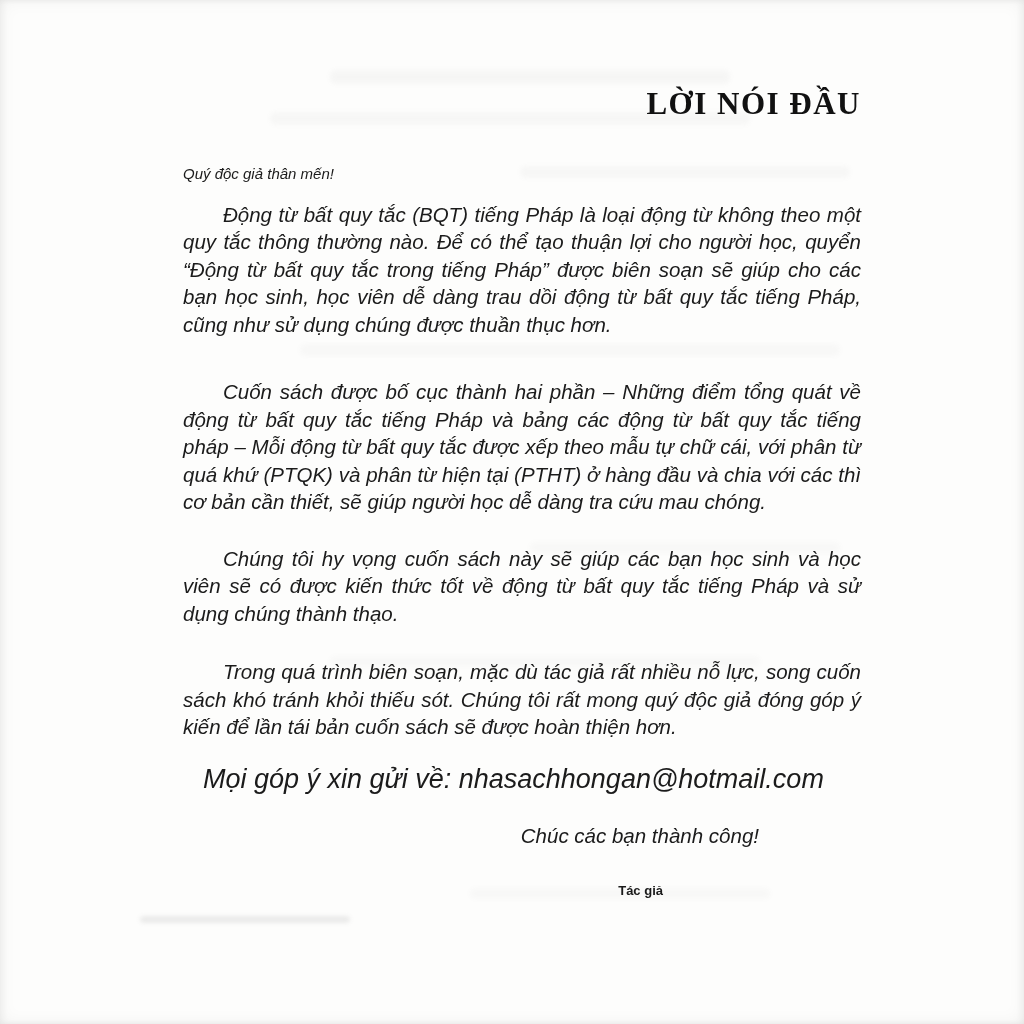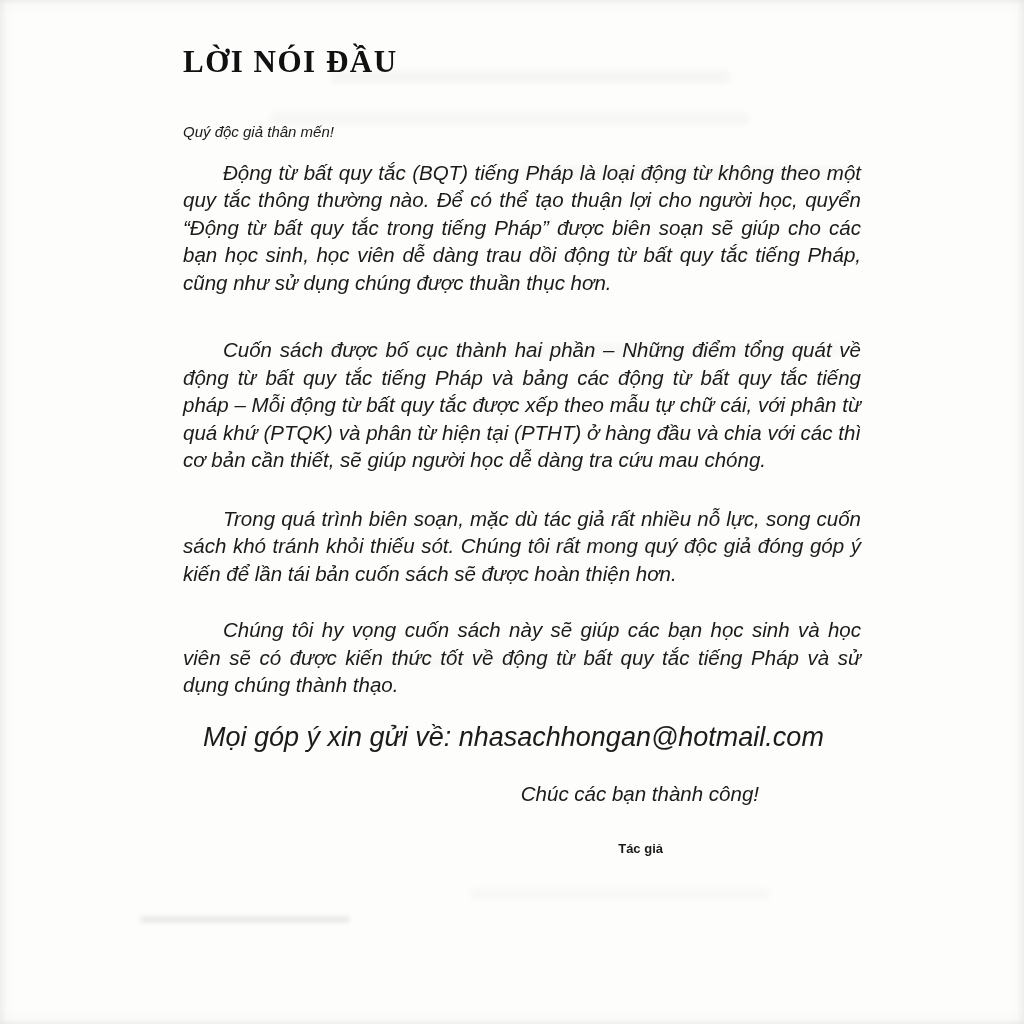--- a/index.html
+++ b/index.html
@@ -18,22 +18,22 @@
     color: #1b1b1b;
     font-family: "Liberation Sans", sans-serif;
   }
   .content {
     position: absolute;
     left: 183px;
     top: 0;
     width: 678px;
   }
   .title {
-    margin: 44px 0 0 0;
-    text-align: left;
+    margin: 86px 0 0 0;
+    text-align: right;
     font-family: "Liberation Serif", "DejaVu Serif", serif;
     font-weight: bold;
     font-style: normal;
     font-size: 31px;
     letter-spacing: 1.5px;
     color: #111;
   }
   .greeting {
     margin: 38px 0 0 0;
     font-style: italic;
@@ -122,23 +122,23 @@
   <div class="content">
 
     <h1 class="title">LỜI NÓI ĐẦU</h1>
 
     <p class="greeting">Quý độc giả thân mến!</p>
 
     <p class="para p1"><span>Động từ bất quy tắc (BQT) tiếng Pháp là loại động từ không theo một quy tắc thông thường nào. Để có thể tạo thuận lợi cho người học, quyển </span><span class="bold-seg">“Động từ bất quy tắc trong tiếng Pháp”</span><span> được biên soạn sẽ giúp cho các bạn học sinh, học viên dễ dàng trau dồi động từ bất quy tắc tiếng Pháp, cũng như sử dụng chúng được thuần thục hơn.</span></p>
 
     <p class="para p2"><span>Cuốn sách được bố cục thành hai phần – </span><span class="bold-seg">Những điểm tổng quát về động từ bất quy tắc tiếng Pháp</span><span> và </span><span class="bold-seg">bảng các động từ bất quy tắc tiếng pháp</span><span> – Mỗi động từ bất quy tắc được xếp theo mẫu tự chữ cái, với phân từ quá khứ (PTQK) và phân từ hiện tại (PTHT) ở hàng đầu và chia với các thì cơ bản cần thiết, sẽ giúp người học dễ dàng tra cứu mau chóng.</span></p>
 
+    <p class="para p3">Chúng tôi hy vọng cuốn sách này sẽ giúp các bạn học sinh và học viên sẽ có được kiến thức tốt về động từ bất quy tắc tiếng Pháp và sử dụng chúng thành thạo.</p>
+
     <p class="para p4">Trong quá trình biên soạn, mặc dù tác giả rất nhiều nỗ lực, song cuốn sách khó tránh khỏi thiếu sót. Chúng tôi rất mong quý độc giả đóng góp ý kiến để lần tái bản cuốn sách sẽ được hoàn thiện hơn.</p>
-
-    <p class="para p3">Chúng tôi hy vọng cuốn sách này sẽ giúp các bạn học sinh và học viên sẽ có được kiến thức tốt về động từ bất quy tắc tiếng Pháp và sử dụng chúng thành thạo.</p>
 
     <p class="contact"><span>Mọi góp ý xin gửi về: </span><span>nhasachhongan@hotmail.com</span></p>
 
     <p class="closing">Chúc các bạn thành công!</p>
 
     <p class="signature">Tác giả</p>
 
   </div>
 </div>
 

